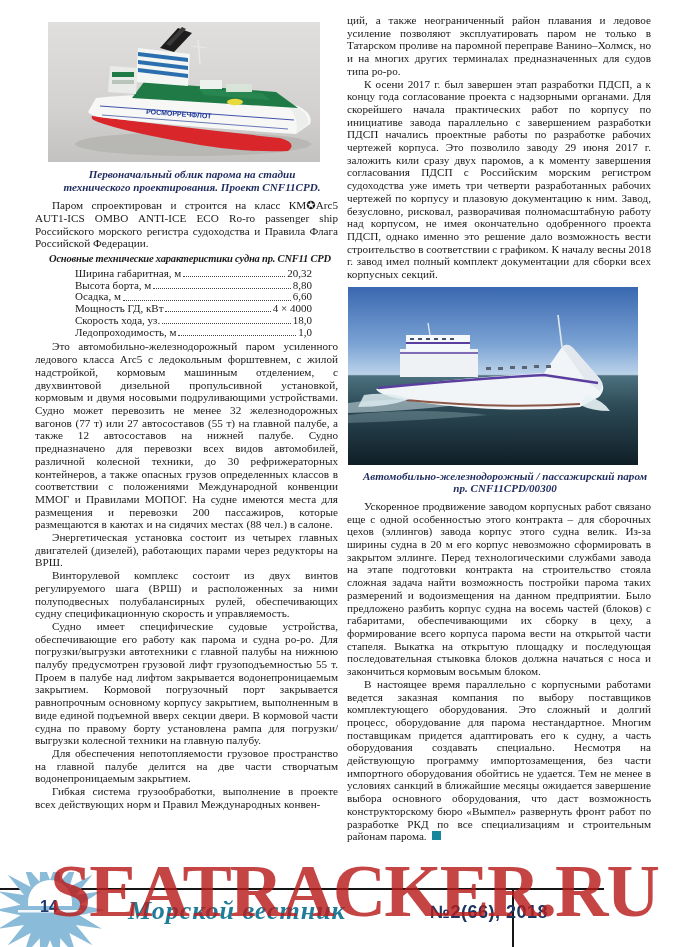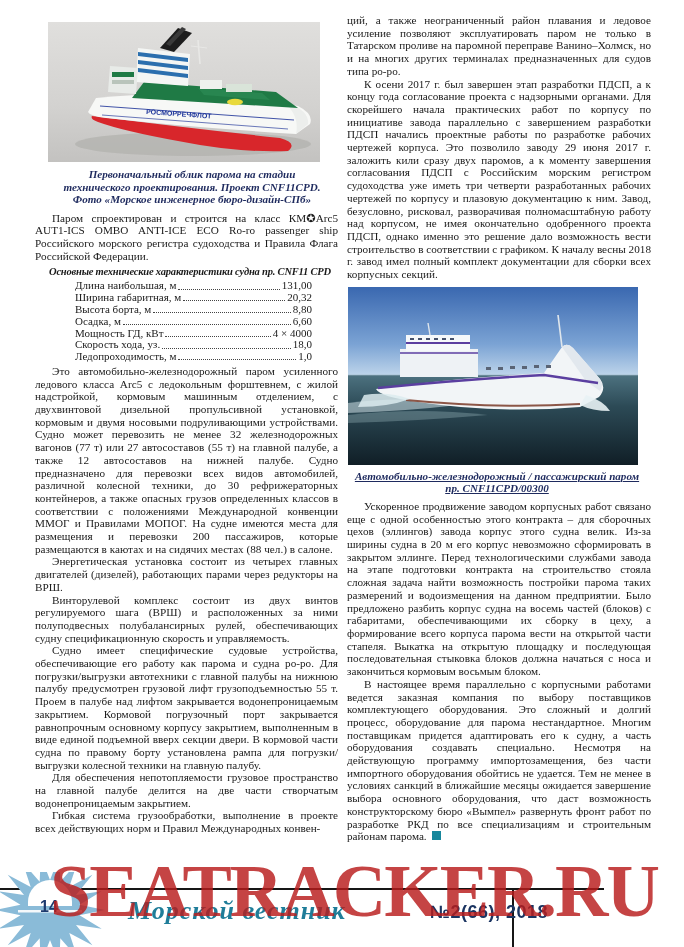--- a/index.html
+++ b/index.html
@@ -8,21 +8,21 @@
   
   .col{position:absolute;font-size:11.2px;line-height:12.7px;}
   .col-left{left:35px;top:22px;width:303px;}
   .col-right{left:347px;top:14px;width:304px;}
   .para{text-align:justify;text-indent:17px;margin:0;}
   .para.noindent{text-indent:0;font-family:Liberation Serif, serif;}
   
   .fig1{width:272px;height:140px;margin-left:13px;display:block;}
   .caption{font-weight:bold;font-style:italic;color:#1e2a5e;font-size:11.1px;line-height:12.6px;text-align:center;}
   .caption1{margin:6px 0 6px 26px;width:262px;}
-  .caption2{margin:5px 0 5px 4px;width:292px;text-decoration:underline;}
+  .caption2{margin:5px 0 5px 12px;width:292px;}
   
   .specs-title{font-weight:bold;font-style:italic;font-size:10.5px;letter-spacing:-0.2px;
                margin:3px 0 2px 14px;white-space:nowrap;}
   .specs{margin:0 26px 2px 40px;}
   .spec-row{display:flex;align-items:flex-end;height:11.8px;font-size:11px;}
   .spec-label{white-space:nowrap;}
   .spec-dots{flex:1;border-bottom:1.3px dotted #444;margin:0 2px 2.5px 2px;min-width:8px;}
   .spec-value{white-space:nowrap;}
   
   .fig2{width:290px;height:178px;margin:6px 0 0 1px;display:block;}
@@ -86,33 +86,27 @@
       <line x1="150" y1="18" x2="152" y2="42" stroke="#e8e8e6" stroke-width="1.6"></line>
       <line x1="143" y1="24" x2="159" y2="26" stroke="#e8e8e6" stroke-width="1"></line>
 
       <line x1="52" y1="84" x2="246" y2="98" stroke="#2b3f9e" stroke-width="0.9"></line>
       <line x1="54" y1="93" x2="240" y2="107" stroke="#2b3f9e" stroke-width="0.7"></line>
       <text x="98" y="92" font-size="7" font-weight="bold" fill="#20379b" font-family="Liberation Sans, sans-serif" transform="rotate(4 98 92)">РОСМОРРЕЧФЛОТ</text>
     </svg>
 
     <div class="caption caption1">
       <div>Первоначальный облик парома на стадии технического проектирования. Проект CNF11CPD.</div>
-      <div>Фото «Морское инженерное бюро-дизайн-СПб»</div>
     </div>
 
     <p class="para" style="margin-top:6px;">Паром спроектирован и строится на класс КМ✪Arc5 AUT1-ICS OMBO ANTI-ICE ECO Ro-ro passenger ship Российского морского регистра судоходства и Правила Флага Российской Федерации.</p>
 
     <div class="specs-title">Основные технические характеристики судна пр. CNF11 CPD</div>
 
     <div class="specs">
-      <div class="spec-row">
-          <span class="spec-label">Длина наибольшая, м</span>
-          <span class="spec-dots"></span>
-          <span class="spec-value">131,00</span>
-        </div>
       <div class="spec-row">
           <span class="spec-label">Ширина габаритная, м</span>
           <span class="spec-dots"></span>
           <span class="spec-value">20,32</span>
         </div>
       <div class="spec-row">
           <span class="spec-label">Высота борта, м</span>
           <span class="spec-dots"></span>
           <span class="spec-value">8,80</span>
         </div>

